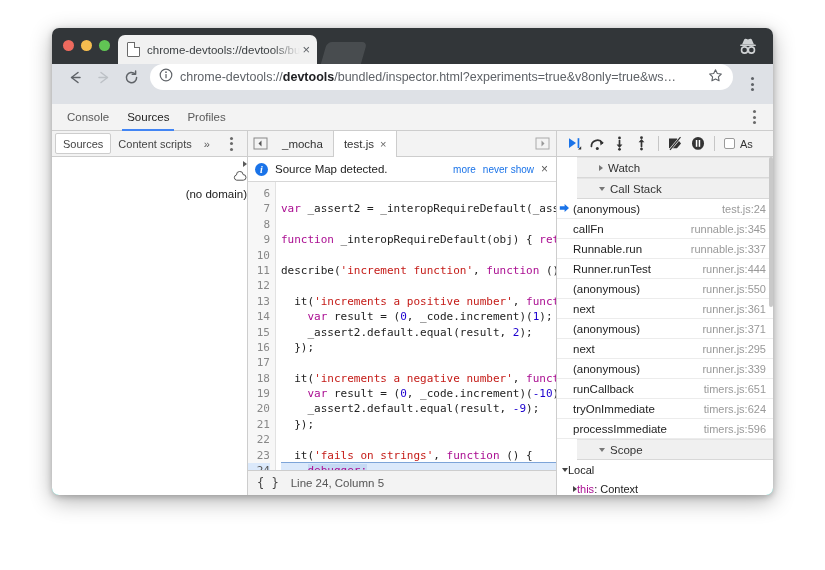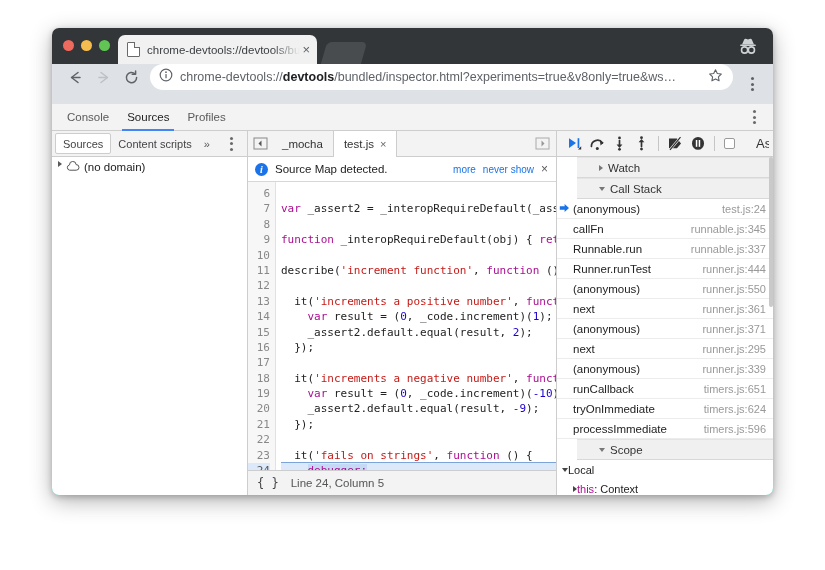--- a/index.html
+++ b/index.html
@@ -165,21 +165,21 @@
     padding: 0 7px; height: 20px;
     display: flex; align-items: center;
     border-radius: 2px;
   }
   .sub-tab.active { background: #fff; border: 1px solid #cdcdcd; height: 21px; }
   .chevrons { font-size: 11px; color: #5a5a5a; padding: 0 5px; }
   .nav-toolbar .kebab { position:absolute; right: 5px; }
   .nav-toolbar .kebab i { background:#6a6a6a; }
 
   .tree { padding-top: 4px; font-size: 11.5px; color: #222; }
-  .tree-row { display: flex; align-items: flex-start; height: 19px; padding-left: 6px; gap: 4px; }
+  .tree-row { display: flex; align-items: flex-end; height: 19px; padding-left: 6px; gap: 4px; flex-direction: column; }
   .tri {
     width: 0; height: 0; flex: 0 0 auto;
     border-left: 4.5px solid #5a5a5a;
     border-top: 3.5px solid transparent;
     border-bottom: 3.5px solid transparent;
   }
   .cloud { flex: 0 0 auto; }
 
   
   .ed-pane { flex: 1 1 auto; display: flex; flex-direction: column; background: #fff; min-width: 0; border-right: 1px solid #cdcdcd;}
@@ -301,21 +301,21 @@
     flex: 0 0 auto;
   }
   .vdiv { width: 1px; height: 15px; background: #c6c6c6; margin: 0 5px; flex: 0 0 auto; }
   .async-box {
     width: 11px; height: 11px;
     border: 1px solid #9a9a9a; border-radius: 2px;
     background: #fff; flex: 0 0 auto;
     margin-left: 3px;
   }
   .async-label {
-    font-size: 13px; color: #333; margin-left: 20px;
+    font-size: 11px; color: #333; margin-left: 4px;
     white-space: nowrap; overflow: hidden;
   }
 
   .dbg-scroll { flex: 1 1 auto; overflow: hidden; min-height: 0; }
 
   .sec-head {
     height: 21px; background: #f0f0f0;
     border-bottom: 1px solid #d8d8d8;
     border-top: 1px solid #e4e4e4;
     display: flex; align-items: center;

